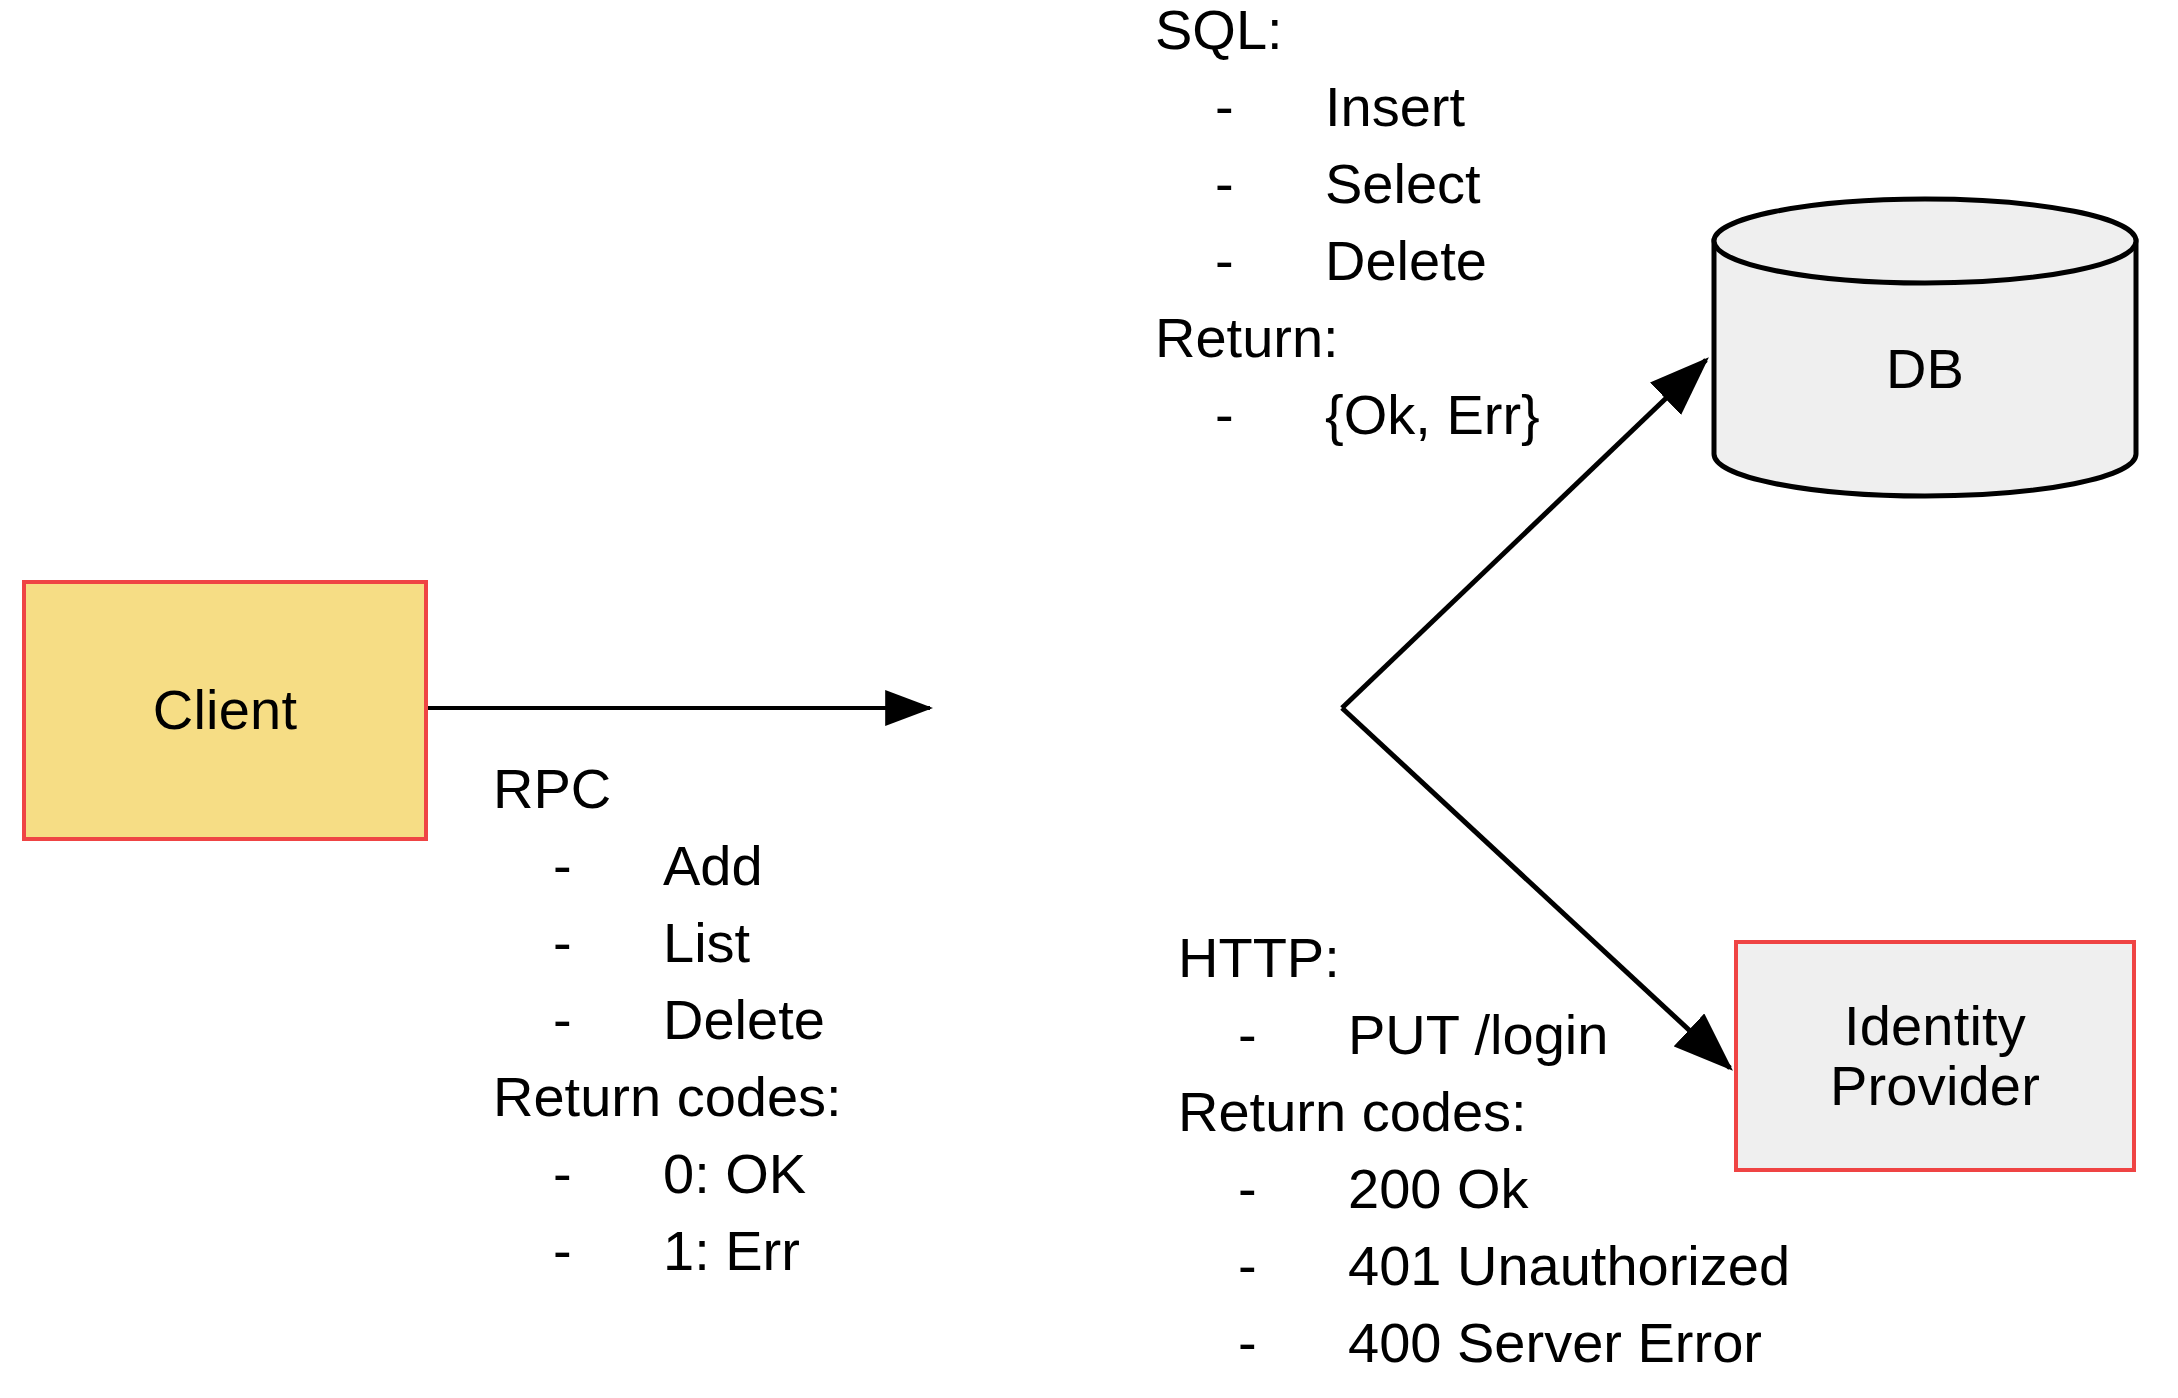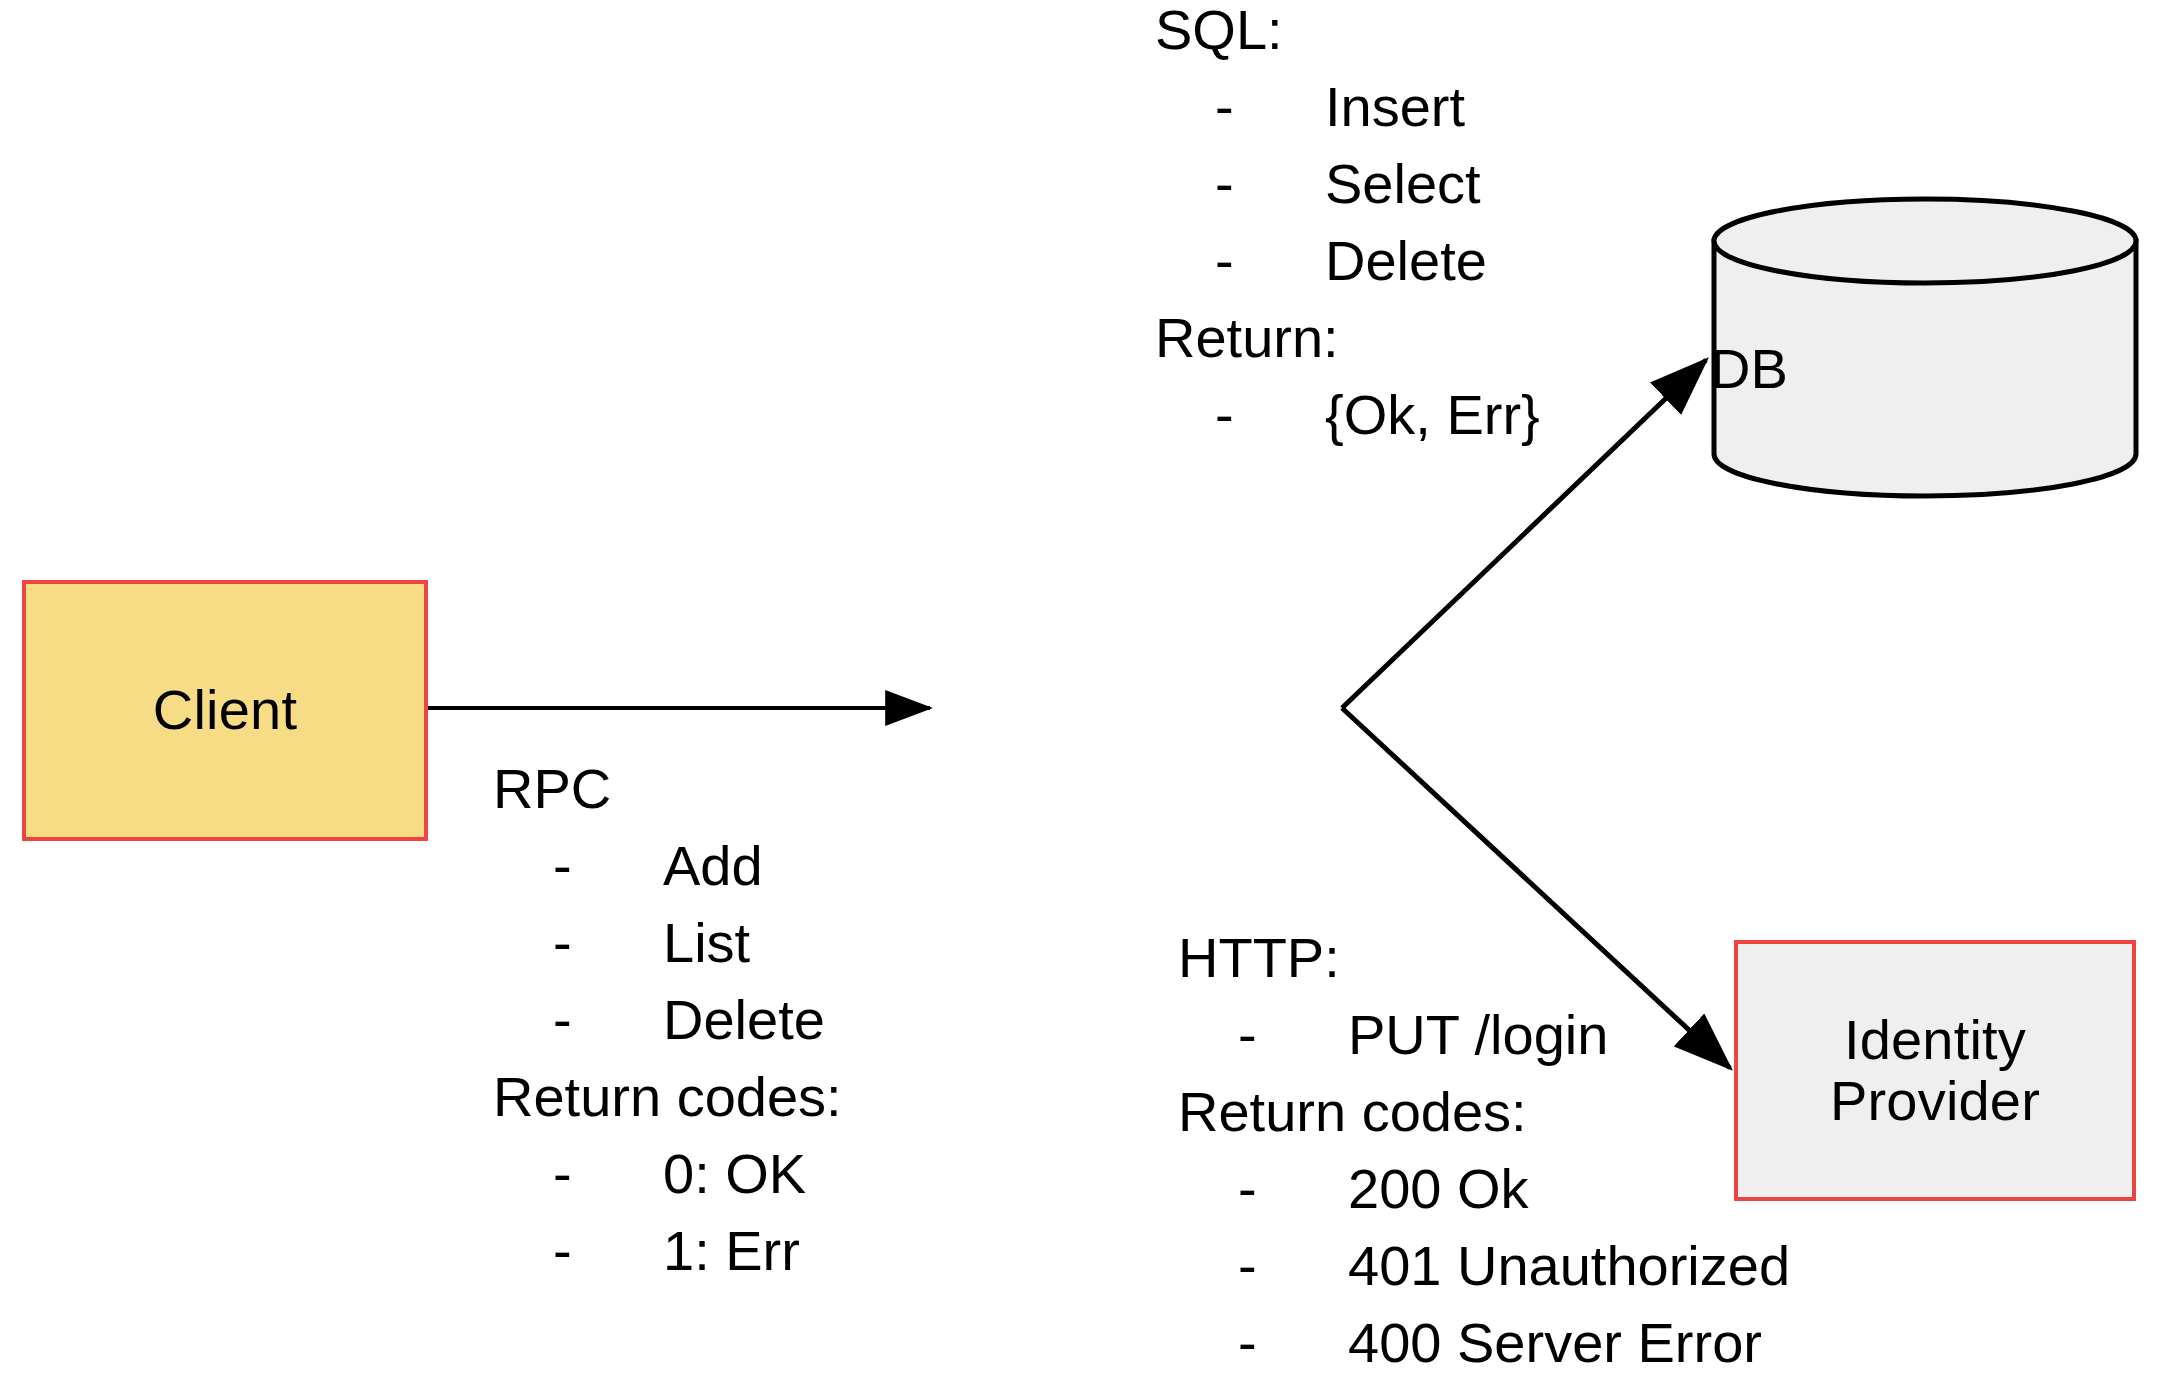--- a/index.html
+++ b/index.html
@@ -49,21 +49,21 @@
     left: 935px;
     top: 580px;
     width: 406px;
     height: 261px;
     background: #F6DD85;
   }
   .node-idp {
     left: 1734px;
     top: 940px;
     width: 402px;
-    height: 261px;
+    height: 232px;
     background: #EFEFEF;
   }
 
   
   .node-db {
     position: absolute;
     left: 1710px;
     top: 195px;
     width: 430px;
     height: 305px;
@@ -74,20 +74,21 @@
     top: 0;
   }
   .node-db .db-label {
     position: absolute;
     left: 0;
     top: 0;
     width: 430px;
     height: 305px;
     display: flex;
     align-items: center;
+    justify-content: center;
     font-size: 56px;
     padding-top: 42px;
     box-sizing: border-box;
   }
 
   
   .annot {
     position: absolute;
     font-size: 56px;
     line-height: 77px;

